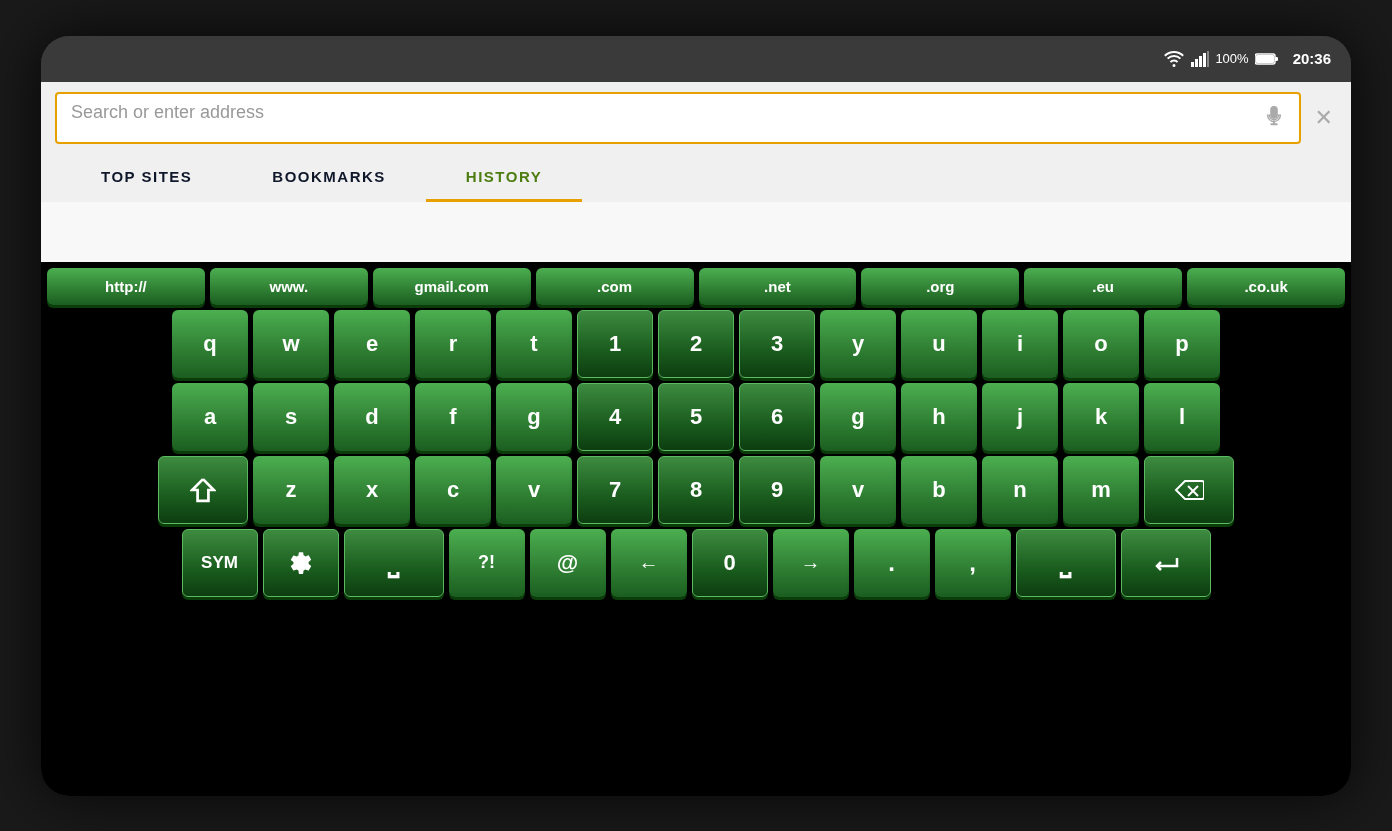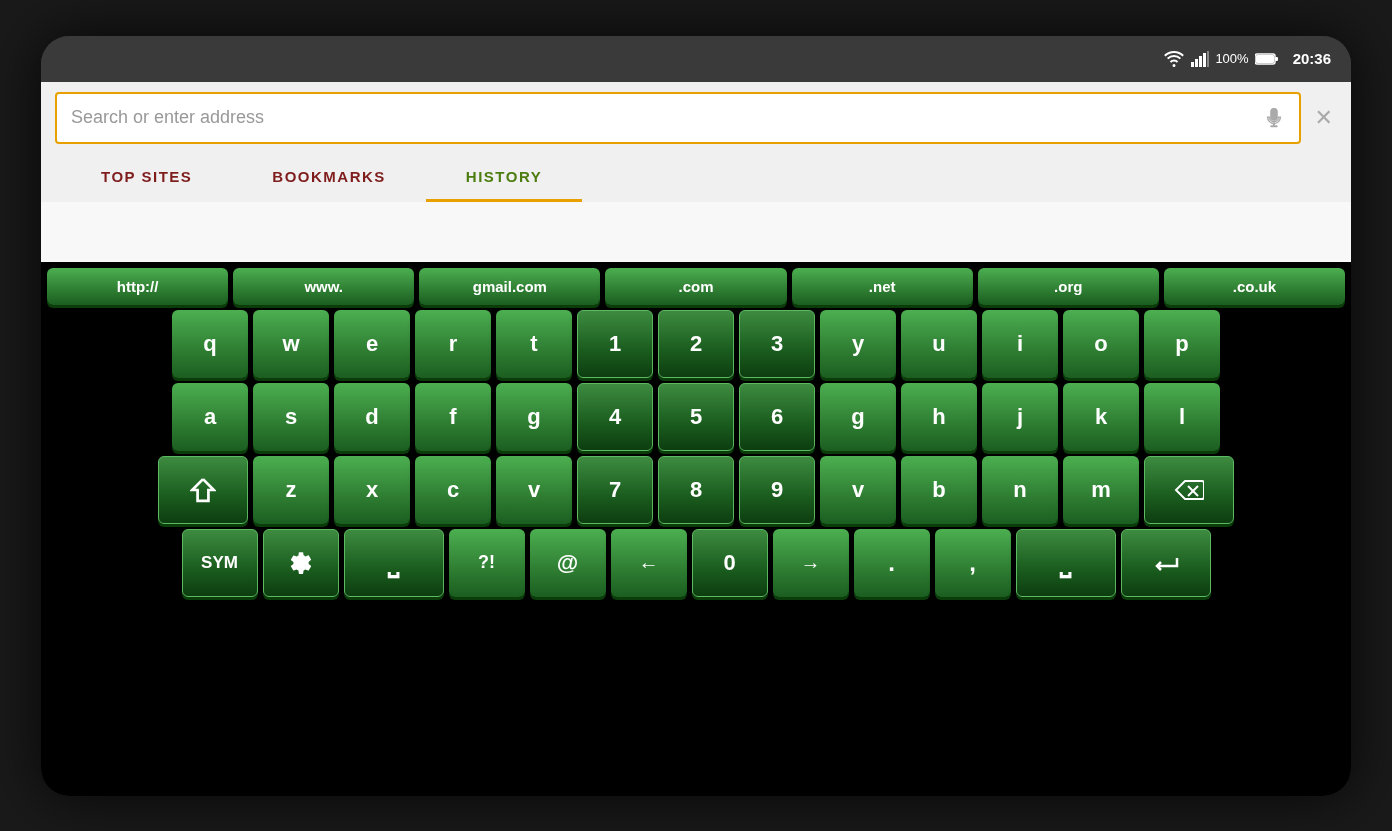--- a/index.html
+++ b/index.html
@@ -66,21 +66,20 @@
       display: flex;
       align-items: center;
       padding: 10px 14px;
       background: #f0f0f0;
       gap: 10px;
     }
 
     .search-box {
       flex: 1;
       display: flex;
-      align-items: center;
       border: 2px solid #e8a000;
       border-radius: 4px;
       background: white;
       padding: 8px 14px;
       height: 52px;
     }
 
     .search-placeholder {
       flex: 1;
       color: #999;
@@ -99,21 +98,21 @@
       display: flex;
       background: #f0f0f0;
       padding: 0 20px;
     }
 
     .tab {
       padding: 14px 40px;
       font-size: 15px;
       font-weight: 600;
       letter-spacing: 1.5px;
-      color: #7f1d1d;
+      color: #0f172a;
       cursor: pointer;
       position: relative;
       border-bottom: 3px solid transparent;
     }
 
     .tab.active {
       color: #4d7c0f;
       border-bottom: 3px solid #e8a000;
     }
 
@@ -290,20 +289,21 @@
 
   <div class="keyboard">
 
     <div class="url-row">
       <div class="url-key">http://</div>
       <div class="url-key">www.</div>
       <div class="url-key">gmail.com</div>
       <div class="url-key">.com</div>
       <div class="url-key">.net</div>
       <div class="url-key">.org</div>
+      <div class="url-key">.eu</div>
       <div class="url-key">.co.uk</div>
     </div>
 
     <div class="key-row">
       <div class="key">q</div>
       <div class="key">w</div>
       <div class="key">e</div>
       <div class="key">r</div>
       <div class="key">t</div>
       <div class="key number-key">1</div>

